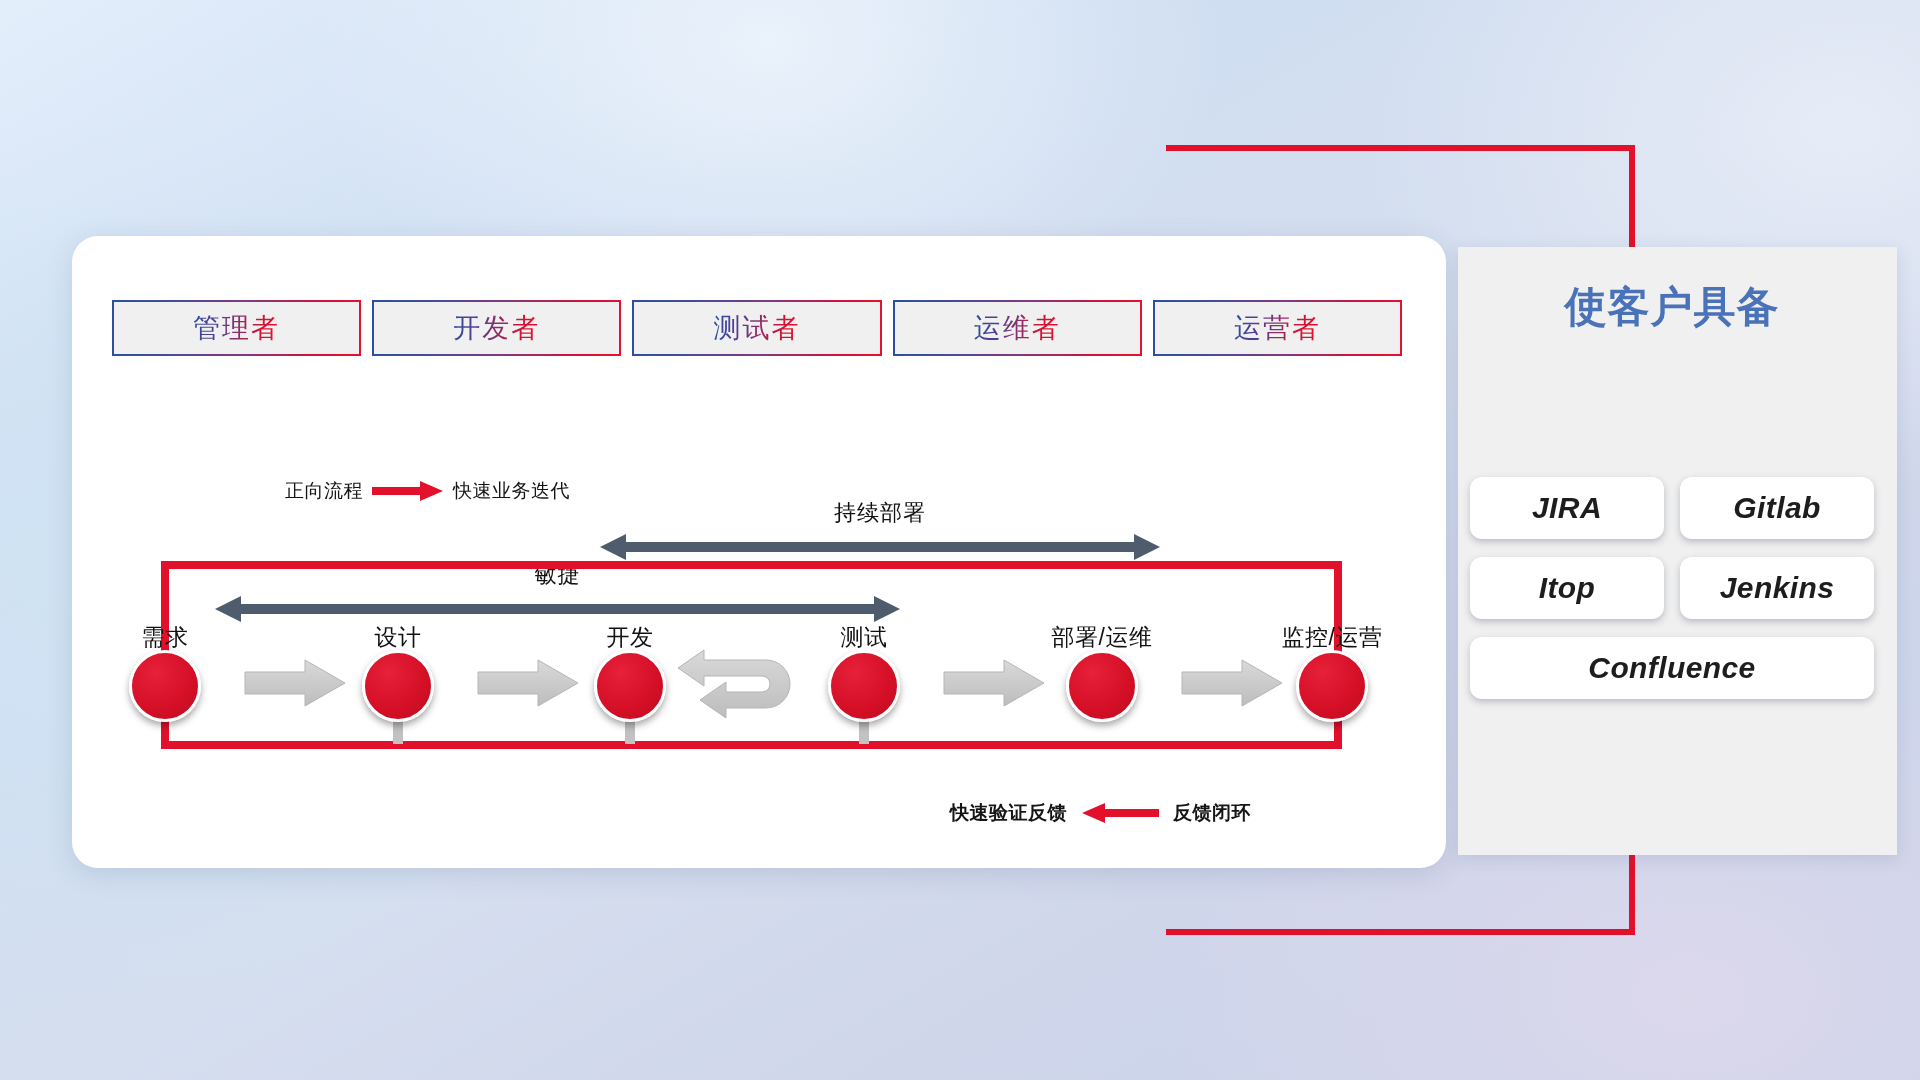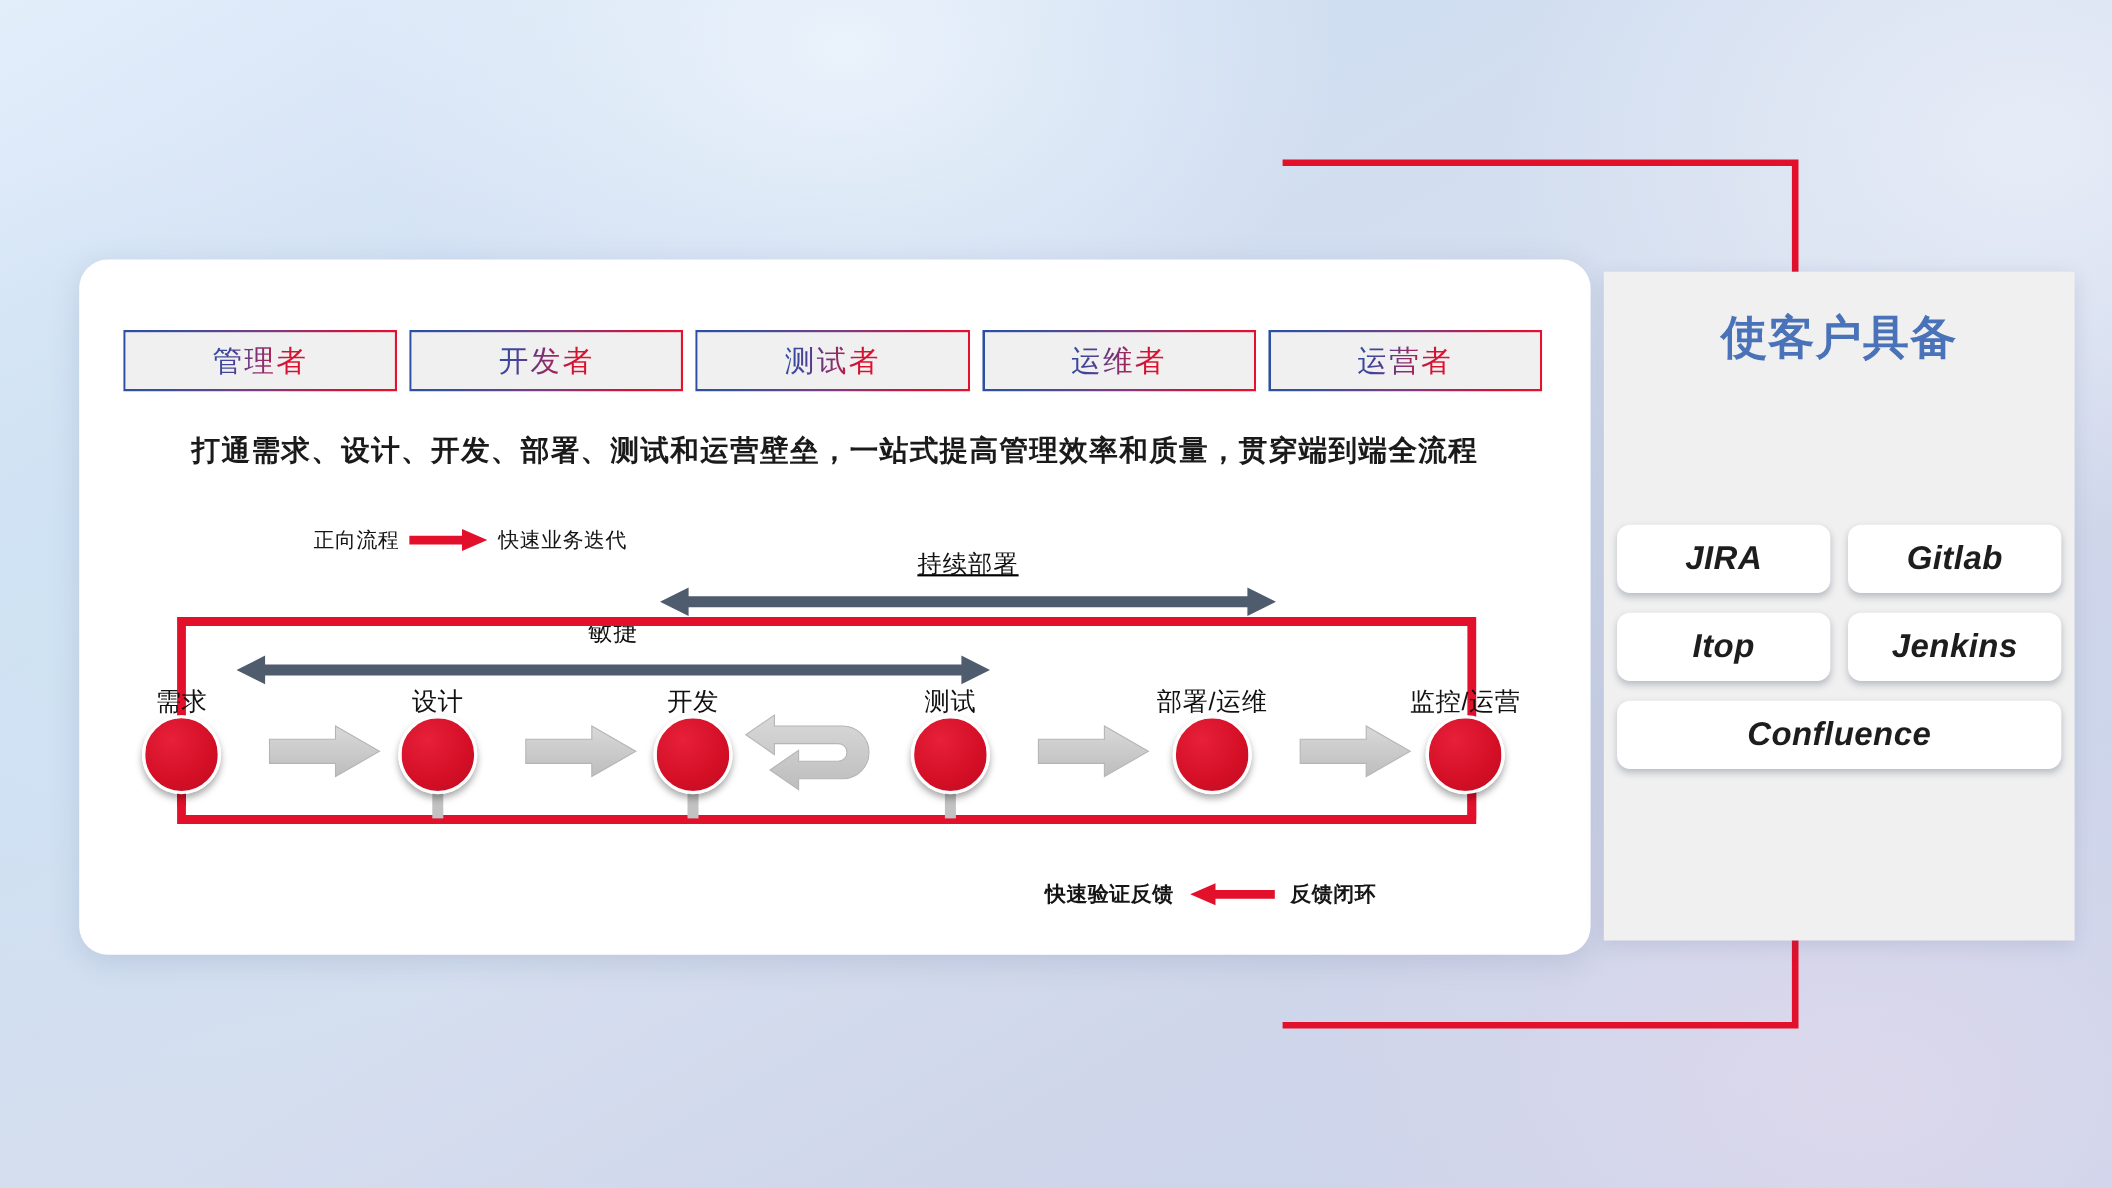--- a/index.html
+++ b/index.html
@@ -70,21 +70,21 @@
     position:absolute;width:66px;height:66px;border-radius:50%;
     background:radial-gradient(circle at 36% 30%,#e8203a 0%,#d40f26 58%,#bf0c20 100%);
     border:3px solid #ffffff;
     box-shadow:0 4px 7px rgba(0,0,0,.34);
     transform:translateX(-50%);
   }
 
   
   .side-panel{
     left:1458px;top:247px;width:428px;height:608px;
-    background:#f0f0f0;box-shadow:0 4px 16px rgba(70,90,130,.16);
+    background:#f0f0f0;box-shadow:0 4px 16px rgba(70,90,130,.16);padding-left:11px;
   }
   .side-title{
     position:absolute;left:0;top:32px;width:428px;text-align:center;
     color:#4a72b8;font-weight:bold;letter-spacing:1px;
   }
   .side-title .l1{font-size:42px;line-height:1.32;}
   .side-title .l2{font-size:42px;line-height:1.32;}
   .chips{position:absolute;left:12px;top:230px;width:404px;
          display:flex;flex-wrap:wrap;gap:18px 16px;}
   .chip{
@@ -119,31 +119,30 @@
       <span class="role-label">测试者</span>
     </div>
     <div class="role-box">
       <span class="role-label">运维者</span>
     </div>
     <div class="role-box">
       <span class="role-label">运营者</span>
     </div>
   </div>
 
-  <div class="abs subtitle">打通需求、设计、开发、部署、测试和运营壁垒，一站式提高管理效率和质量，贯穿端到端全流程</div>
 
   <div class="abs legend-forward">
     <span class="lf-txt">正向流程</span>
     <svg width="72" height="22" viewBox="0 0 72 22">
       <path d="M0 7 H48 V1 L71 11 L48 21 V15 H0 Z" fill="#e2102a"></path>
     </svg>
     <span class="lf-txt">快速业务迭代</span>
   </div>
 
-  <div class="abs" style="left:600px;top:498px;width:560px;text-decoration:underline;">
+  <div class="abs" style="left:600px;top:498px;width:560px;">
     <div class="span-label">持续部署</div>
     <svg width="560" height="30" viewBox="0 0 560 30" style="display:block;margin-top:4px;">
       <path d="M0 15 L26 2 V10 H534 V2 L560 15 L534 28 V20 H26 V28 Z" fill="#4e5c6e"></path>
     </svg>
   </div>
 
   <div class="abs" style="left:215px;top:560px;width:685px;">
     <div class="span-label">敏捷</div>
     <svg width="685" height="30" viewBox="0 0 685 30" style="display:block;margin-top:4px;">
       <path d="M0 15 L26 2 V10 H659 V2 L685 15 L659 28 V20 H26 V28 Z" fill="#4e5c6e"></path>

